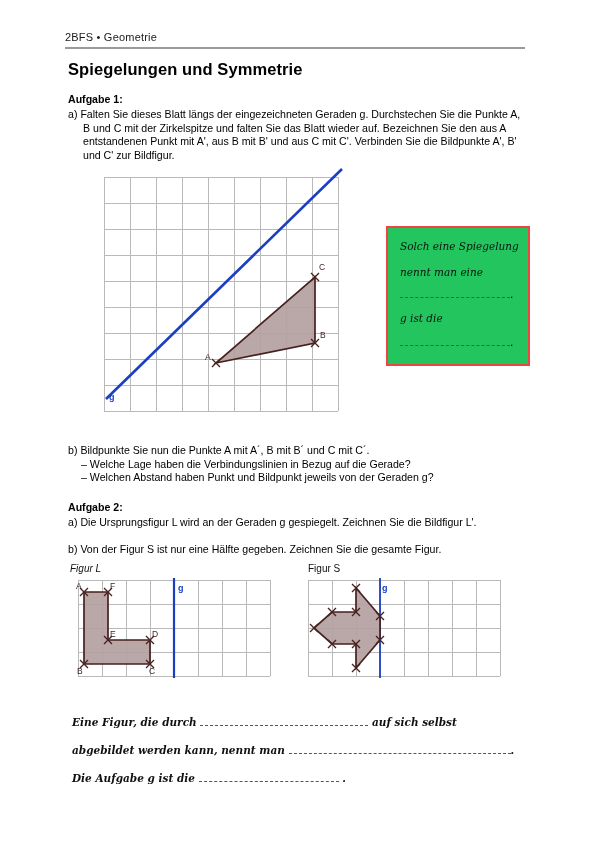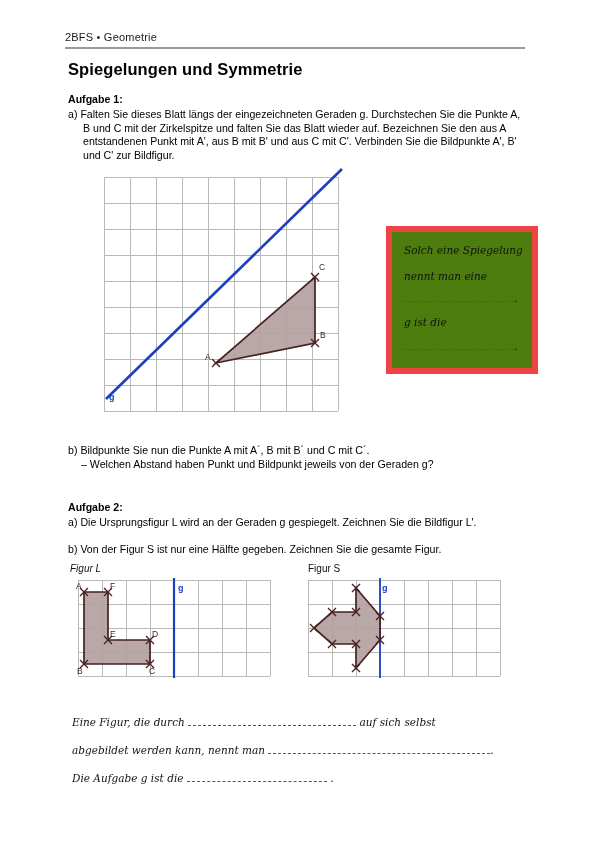--- a/index.html
+++ b/index.html
@@ -25,26 +25,26 @@
   .grid{position:absolute;background:#ffffff;}
   .gl{position:absolute;background:#b9b9b9;}
   .gl.h{height:1px;left:0;}
   .gl.v{width:1px;top:0;}
   svg.fig{position:absolute;overflow:visible;}
   .gLabel{position:absolute;color:#1b3fbf;font-size:9px;font-weight:bold;font-family:"Liberation Sans",sans-serif;}
   .ptLabel{position:absolute;font-size:8.5px;color:#3d1f1f;font-family:"Liberation Sans",sans-serif;}
   .figLabel{position:absolute;font-size:10px;color:#111;}
 
   
-  .abox{position:absolute;border:6px solid #ef4444;background:#4d7c0f;text-align:right;}
+  .abox{position:absolute;border:2px solid #ef4444;background:#22c55e;text-align:right;}
   .hand{font-family:"DejaVu Serif", serif;font-style:italic;font-size:10.5px;color:#111;}
   .hand-line{position:absolute;white-space:nowrap;}
   .blankline{display:inline-block;border-bottom:1px dashed #555;vertical-align:baseline;}
 
-  .bottomtxt{position:absolute;white-space:nowrap;}
+  .bottomtxt{position:absolute;white-space:nowrap;font-weight:bold;}
 </style>
 </head>
 <body>
 
 <div class="page">
 
   <div class="hdr">2BFS • Geometrie</div>
   <div class="hdr-rule"></div>
 
   <div class="title">Spiegelungen und Symmetrie</div>
@@ -106,20 +106,21 @@
     <div class="hand hand-line" style="left:12px;top:108px;">
       <span class="blankline" style="width:110px;"></span><span>.</span>
     </div>
   </div>
 
   <div class="para" style="left:68px;top:444px;width:470px;">
     <span class="ind">
       <span>b)</span>
       <span>Bildpunkte Sie nun die Punkte A mit A´, B mit B´ und C mit C´.</span>
     </span>
+    <span class="dash">– Welche Lage haben die Verbindungslinien in Bezug auf die Gerade?</span>
     <span class="dash">– Welchen Abstand haben Punkt und Bildpunkt jeweils von der Geraden g?</span>
   </div>
 
   <div class="sub" style="left:68px;top:501px;">Aufgabe 2:</div>
   <div class="para" style="left:68px;top:516px;width:470px;">
     <span class="ind">
       <span>a)</span>
       <span>Die Ursprungsfigur L wird an der Geraden g gespiegelt. Zeichnen Sie die Bildfigur L'.</span>
     </span>
   </div>

